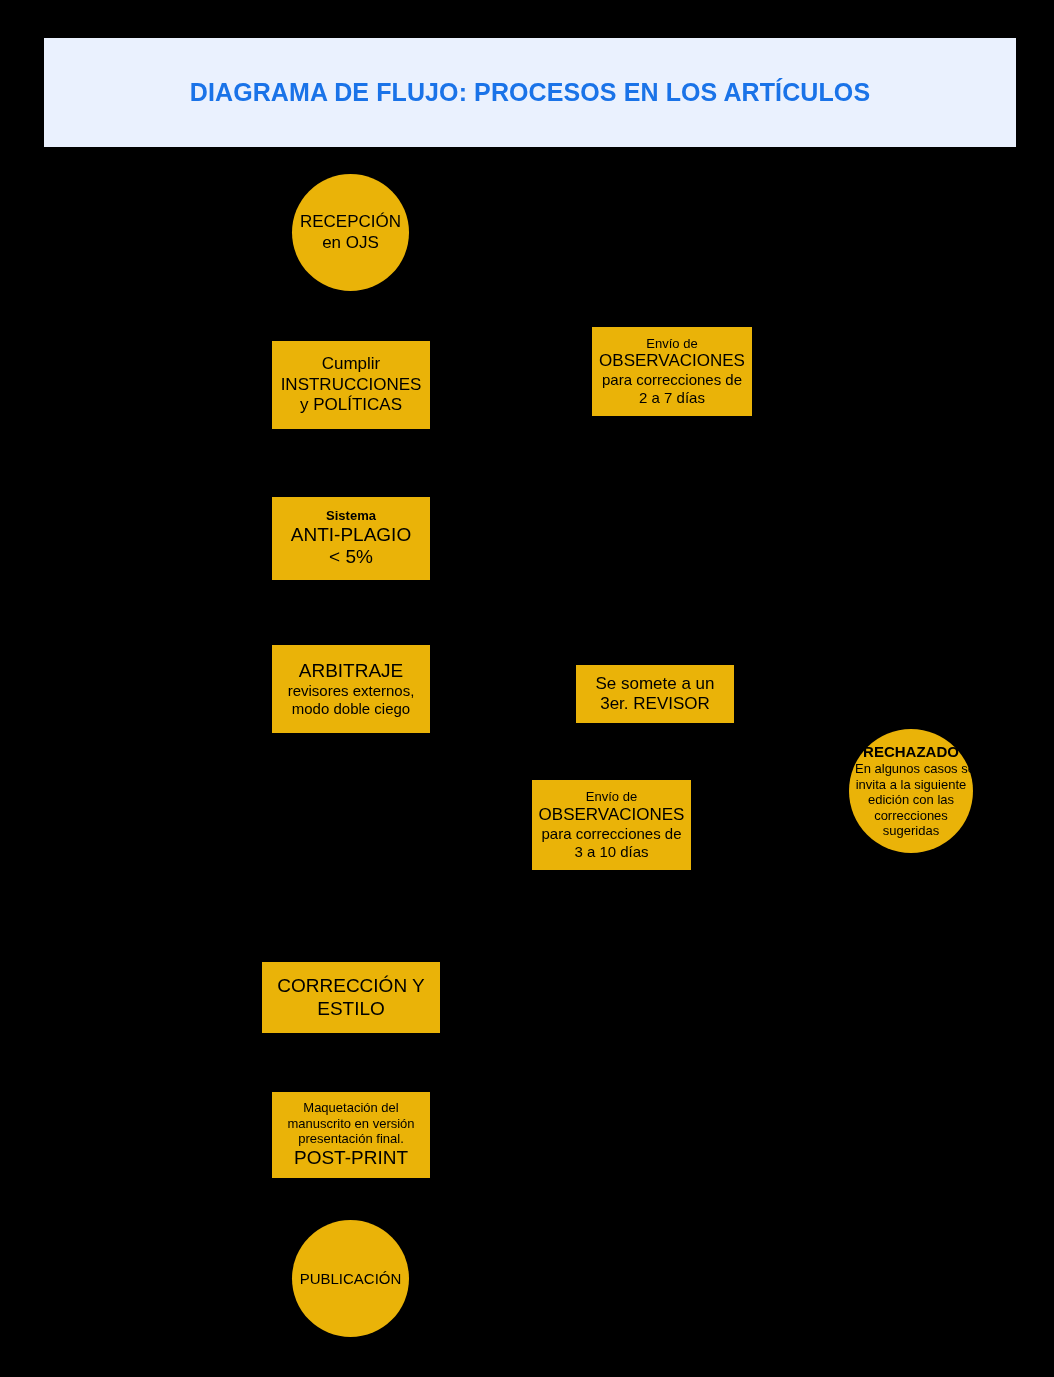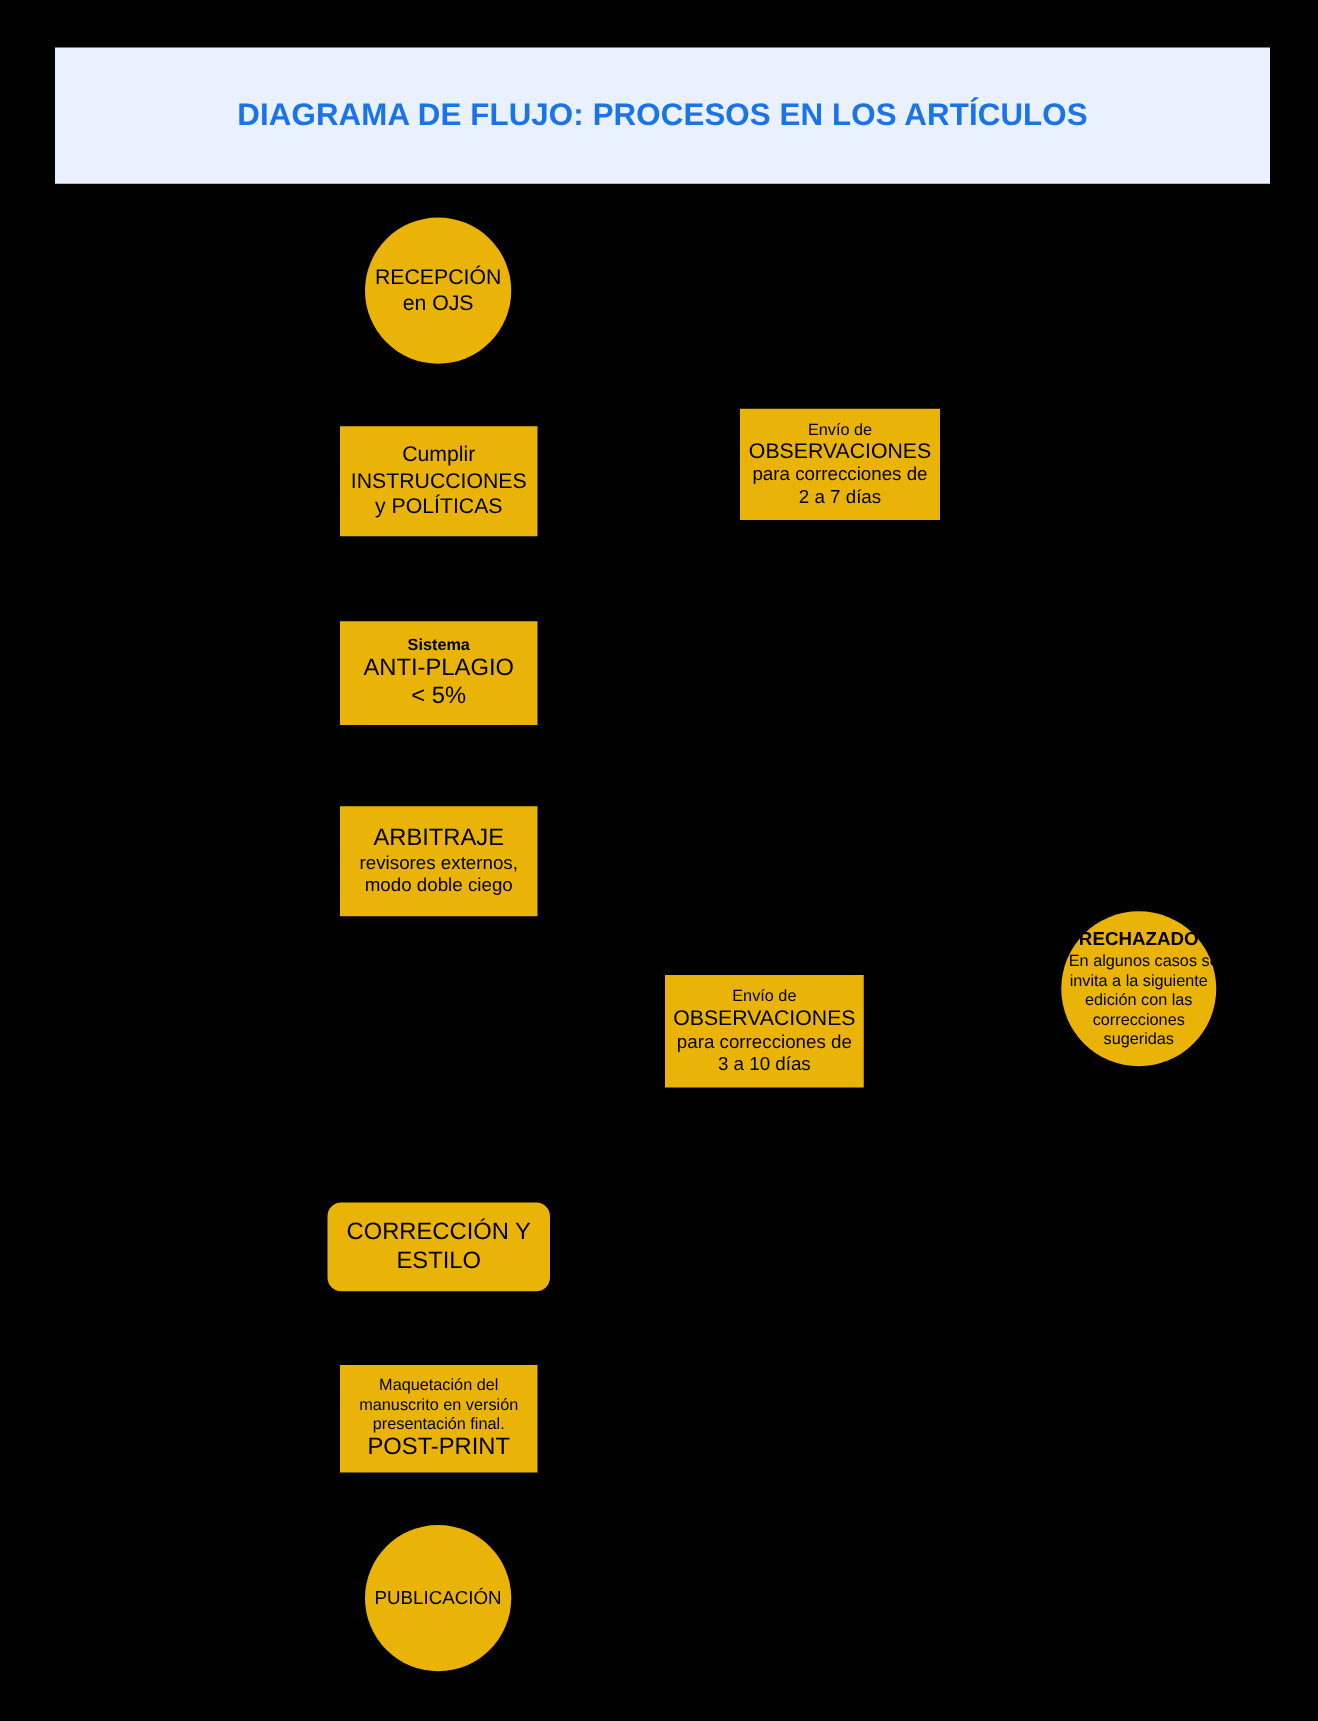--- a/index.html
+++ b/index.html
@@ -106,21 +106,21 @@
     left: 849px; top: 729px; width: 124px; height: 124px;
     padding: 0 6px;
   }
   #node-observaciones-2 {
     left: 532px; top: 780px; width: 159px; height: 90px;
   }
   #node-dictamen {
     left: 272px; top: 812px; width: 158px; height: 79px;
   }
   #node-correccion {
-    left: 262px; top: 962px; width: 178px; height: 71px; border-radius: 11px;
+    left: 262px; top: 962px; width: 178px; height: 71px;
   }
   #node-maquetacion {
     left: 272px; top: 1092px; width: 158px; height: 86px;
   }
   #node-publicacion {
     left: 292px; top: 1220px; width: 117px; height: 117px;
   }
 </style>
 </head>
 <body>
@@ -154,20 +154,24 @@
     <span class="line sz-xl">ANTI-PLAGIO</span>
     <span class="line sz-xl">&lt; 5%</span>
   </div>
 
   <div class="node box" id="node-arbitraje">
     <span class="line sz-xl">ARBITRAJE</span>
     <span class="line sz-md">revisores externos,</span>
     <span class="line sz-md">modo doble ciego</span>
   </div>
 
+  <div class="node box" id="node-tercer-revisor">
+    <span class="line sz-lg">Se somete a un</span>
+    <span class="line sz-lg">3er. REVISOR</span>
+  </div>
 
   <div class="node circle" id="node-rechazado">
     <span class="line sz-md bold">RECHAZADO</span>
     <span class="line sz-sm">En algunos casos se</span>
     <span class="line sz-sm">invita a la siguiente</span>
     <span class="line sz-sm">edición con las</span>
     <span class="line sz-sm">correcciones</span>
     <span class="line sz-sm">sugeridas</span>
   </div>
 

